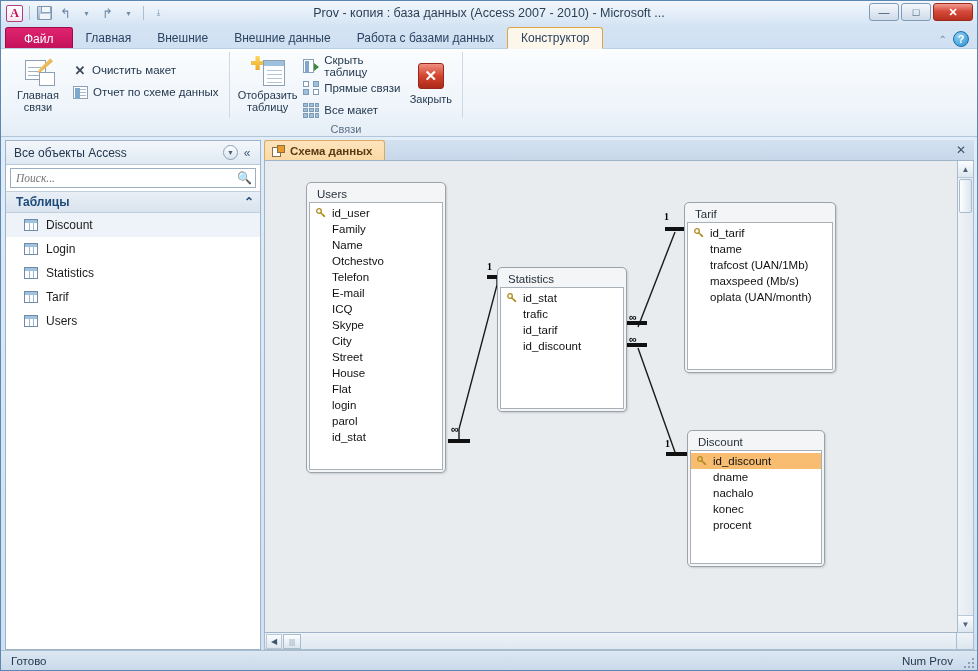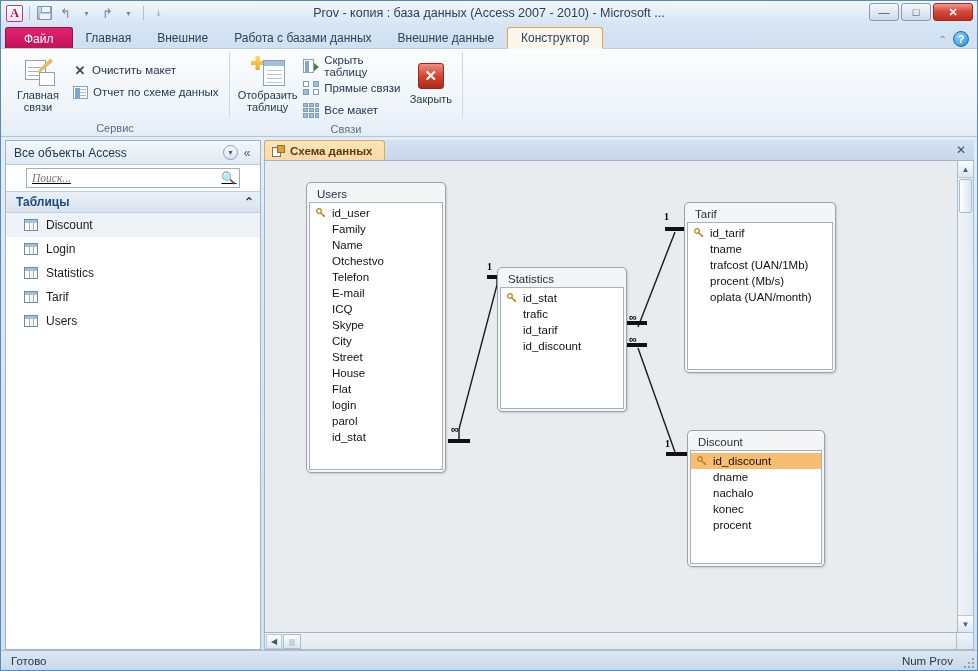--- a/index.html
+++ b/index.html
@@ -206,21 +206,21 @@
     border-bottom:1px solid #b9c9d8;
     font-size:12px; color:#23384f; font-weight:normal;
   }
   .nav-header .t { flex:1; }
   .nav-drop {
     width:15px;height:15px;border-radius:50%;
     border:1px solid #8ba0b6;background:linear-gradient(180deg,#fdfefe,#d9e4ef);
     display:flex;align-items:center;justify-content:center;font-size:7px;color:#4a6077;
   }
   .nav-collapse { width:18px;text-align:center;color:#46617c;font-size:12px; }
-  .nav-search { padding:3px 20px; display:flex;text-decoration:underline; }
+  .nav-search { padding:3px 4px; display:flex; }
   .searchbox {
     flex:1; height:20px; border:1px solid #9aafc2; background:#fff;
     display:flex; align-items:center; padding:0 2px;
   }
   .searchbox input {
     flex:1; border:none; outline:none; font-size:11.5px;
     font-family:"Liberation Serif", serif; font-style:italic; color:#2b2b2b;
     padding-left:3px;
   }
   .srch-ic { width:16px; text-align:center; color:#2f5f8f; font-size:12px; }
@@ -385,22 +385,22 @@
       <div class="wbtn">□</div>
       <div class="wbtn close">✕</div>
     </div>
   </div>
 
   <div class="tabstrip">
     <div class="tab-spacer-line"></div>
     <div class="tab file">Файл</div>
     <div class="tab">Главная</div>
     <div class="tab">Внешние</div>
+    <div class="tab">Внешние данные</div>
     <div class="tab">Работа с базами данных</div>
-    <div class="tab">Внешние данные</div>
     <div class="tab ctx-active">Конструктор</div>
     <div class="help-zone">
       <div class="chev-up">⌃</div>
       <div class="help-btn">?</div>
     </div>
   </div>
 
   <div class="ribbon">
 
     <div class="rgroup" style="width:228px">
@@ -423,21 +423,20 @@
           <div class="smallrow">
             <span class="ic-x">✕</span>
             <span>Очистить макет</span>
           </div>
           <div class="smallrow">
             <span class="ic-mini-sheet"></span>
             <span>Отчет по схеме данных</span>
           </div>
         </div>
       </div>
-      <div class="rgroup-label">Сервис</div>
     </div>
 
     <div class="rsep"></div>
 
     <div class="rgroup" style="width:232px">
       <div class="rgroup-body">
         <div class="bigbtn" style="width:68px">
           <div class="gl">
             <div class="ic-show-table">
                 <div class="plus"></div>
@@ -675,21 +674,21 @@
                   <div class="fld">
                     <span class="keyic"></span>
                     <span class="nm">tname</span>
                   </div>
                   <div class="fld">
                     <span class="keyic"></span>
                     <span class="nm">trafcost (UAN/1Mb)</span>
                   </div>
                   <div class="fld">
                     <span class="keyic"></span>
-                    <span class="nm">procent (Mb/s)</span>
+                    <span class="nm">maxspeed (Mb/s)</span>
                   </div>
                   <div class="fld">
                     <span class="keyic"></span>
                     <span class="nm">oplata (UAN/month)</span>
                   </div>
                   <div style="height: 62px;"></div>
                 </div>
               </div>
               <div class="tblbox" style="left: 422px; top: 269px; width: 138px;">
                 <div class="cap">Discount</div>

